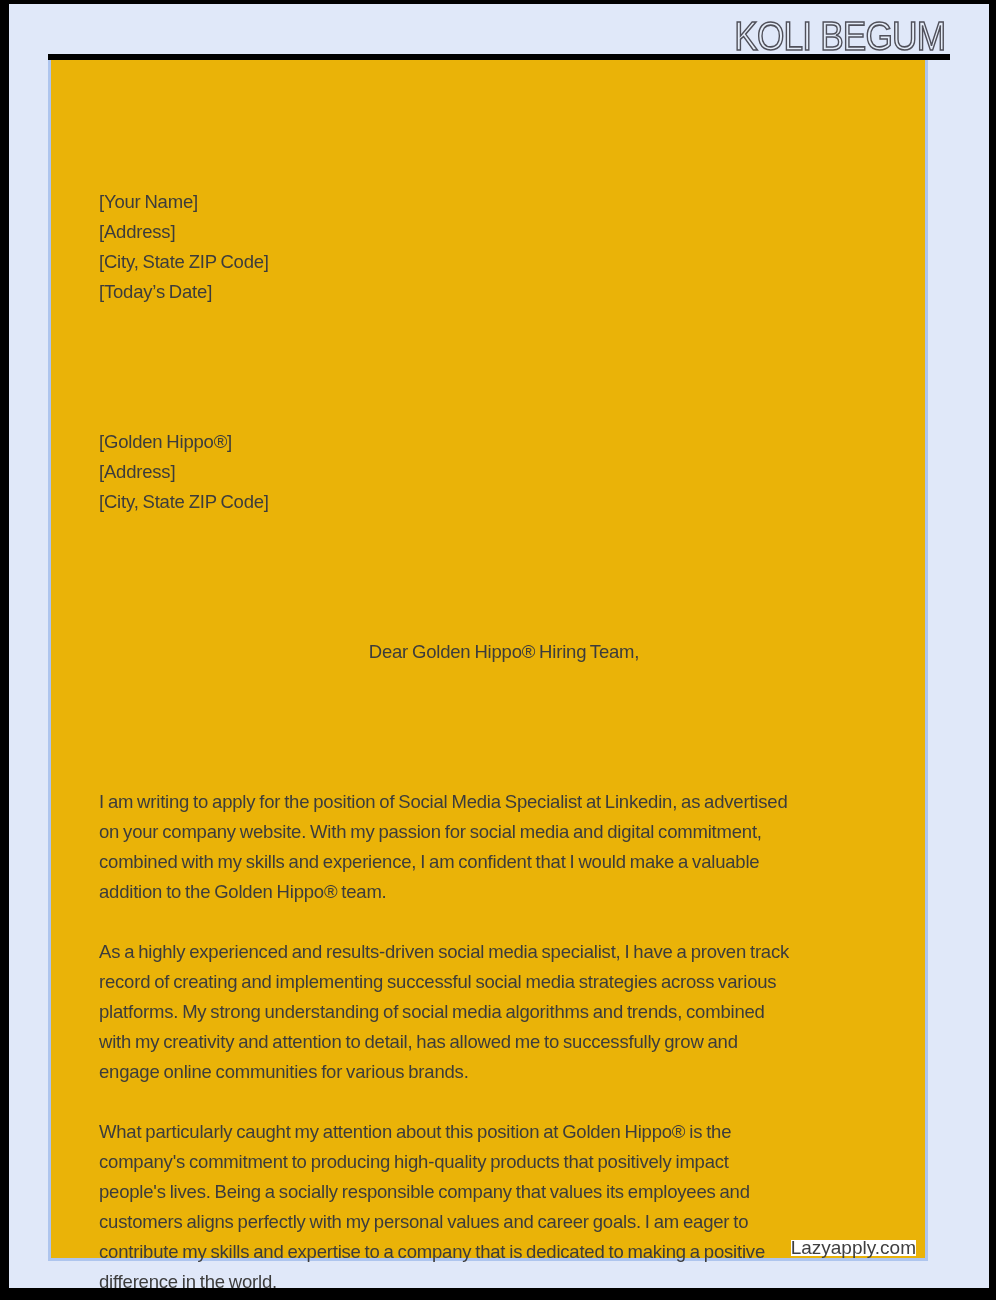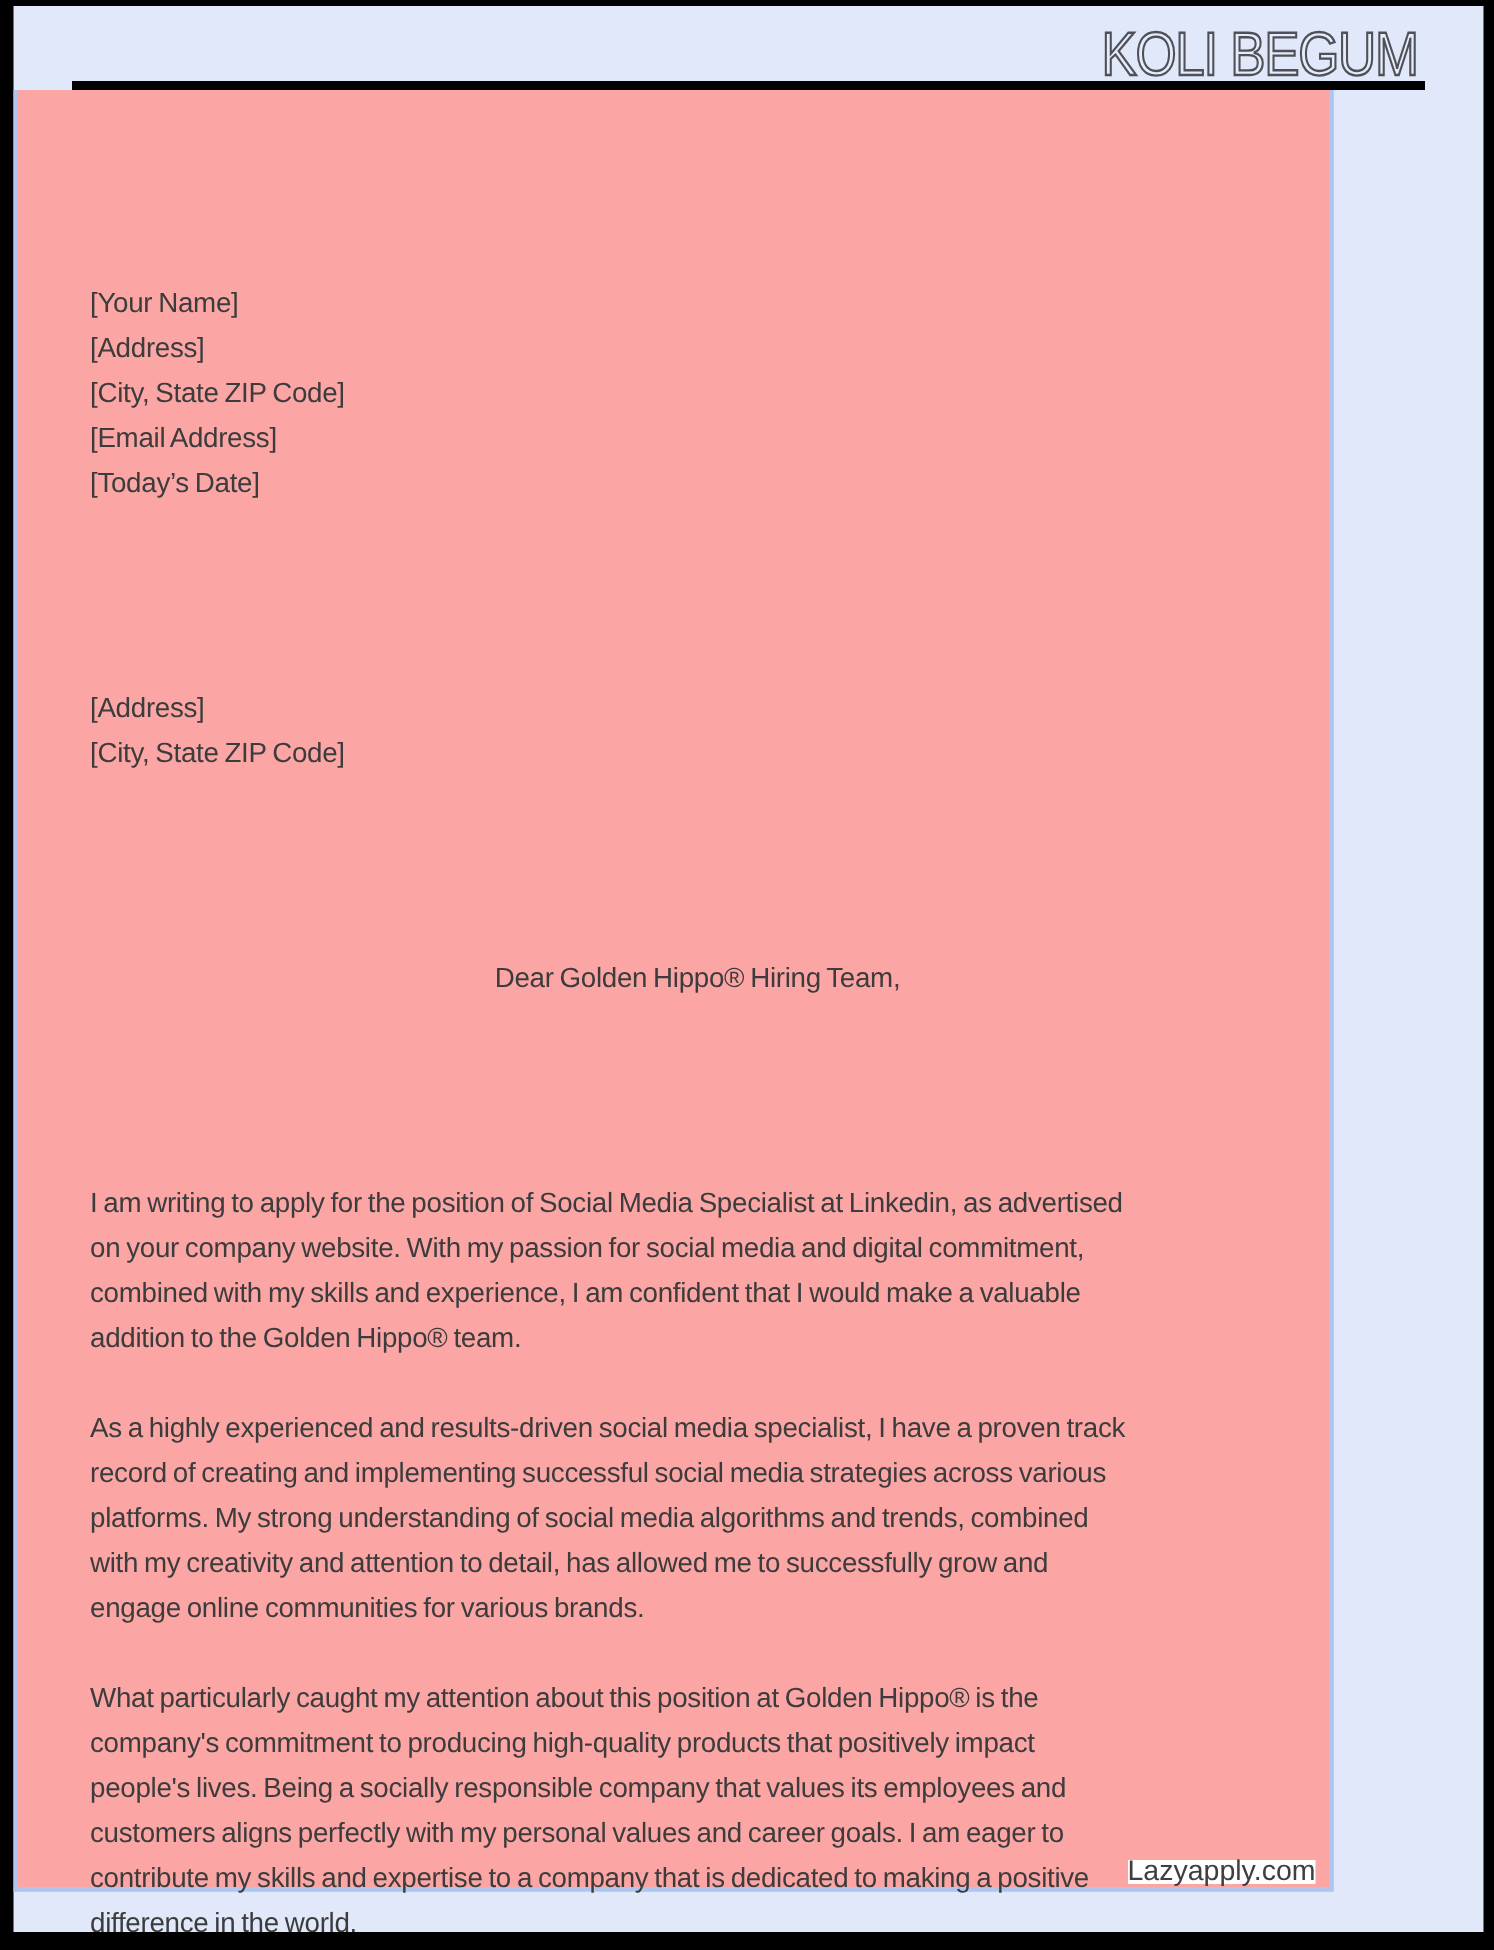--- a/index.html
+++ b/index.html
@@ -32,23 +32,24 @@
     white-space: nowrap;
   }
   .page-top-rule {
     margin-left: 39px;
     width: 902px;
     height: 6px;
     background: #000000;
   }
   .letter-page {
     position: relative;
+    margin-left: 39px;
     width: 880px;
     height: 1201px;
-    background: #fca5a5;
+    background: #eab308;
     border: 3px solid #aec5ee;
     border-top: none;
     overflow: visible;
   }
   .letter-content {
     padding: 37px 16px 0 48px;
     font-size: 18.5px;
     line-height: 30px;
     letter-spacing: -0.2px;
     word-spacing: -1px;
@@ -75,23 +76,23 @@
 
 <div class="header-area">
   <div class="author-name">KOLI BEGUM</div>
 </div>
 
 <div class="page-top-rule"></div>
 
 <div class="letter-page">
   <div class="letter-content">
 
-    <div class="address-block"><div>[Your Name]</div><div>[Address]</div><div>[City, State ZIP Code]</div><div>[Email Address]</div><div>[Today’s Date]</div></div>
+    <div class="address-block"><div>[Your Name]</div><div>[Address]</div><div>[City, State ZIP Code]</div><div>[Today’s Date]</div></div>
 
-    <div class="address-block"><div>[Address]</div><div>[City, State ZIP Code]</div></div>
+    <div class="address-block"><div>[Golden Hippo®]</div><div>[Address]</div><div>[City, State ZIP Code]</div></div>
 
     <div class="salutation">Dear Golden Hippo® Hiring Team,</div>
 
     <div class="letter-body"><p>I am writing to apply for the position of Social Media Specialist at Linkedin, as advertised
 on your company website. With my passion for social media and digital commitment,
 combined with my skills and experience, I am confident that I would make a valuable
 addition to the Golden Hippo® team.</p><p>As a highly experienced and results-driven social media specialist, I have a proven track
 record of creating and implementing successful social media strategies across various
 platforms. My strong understanding of social media algorithms and trends, combined
 with my creativity and attention to detail, has allowed me to successfully grow and

